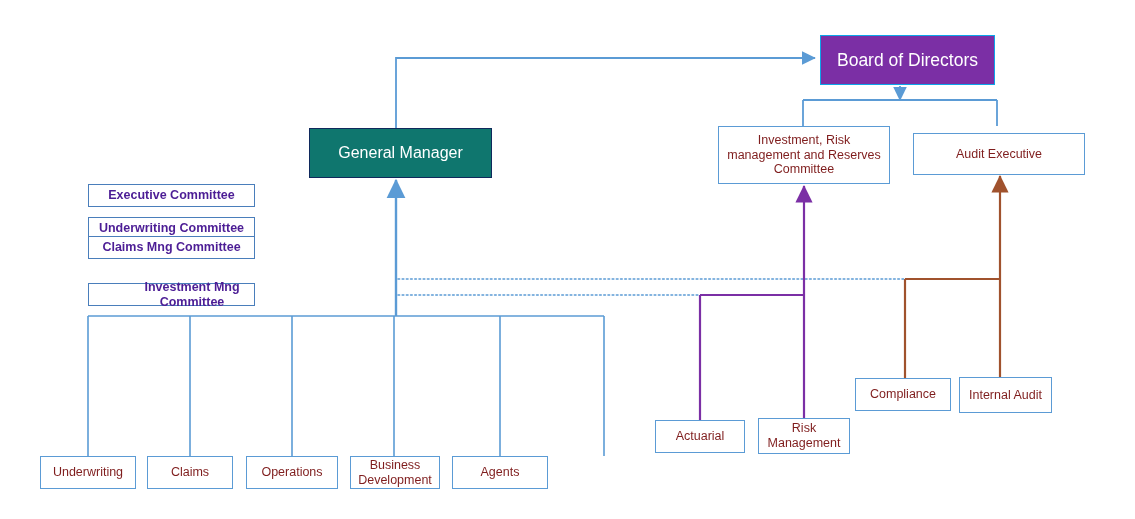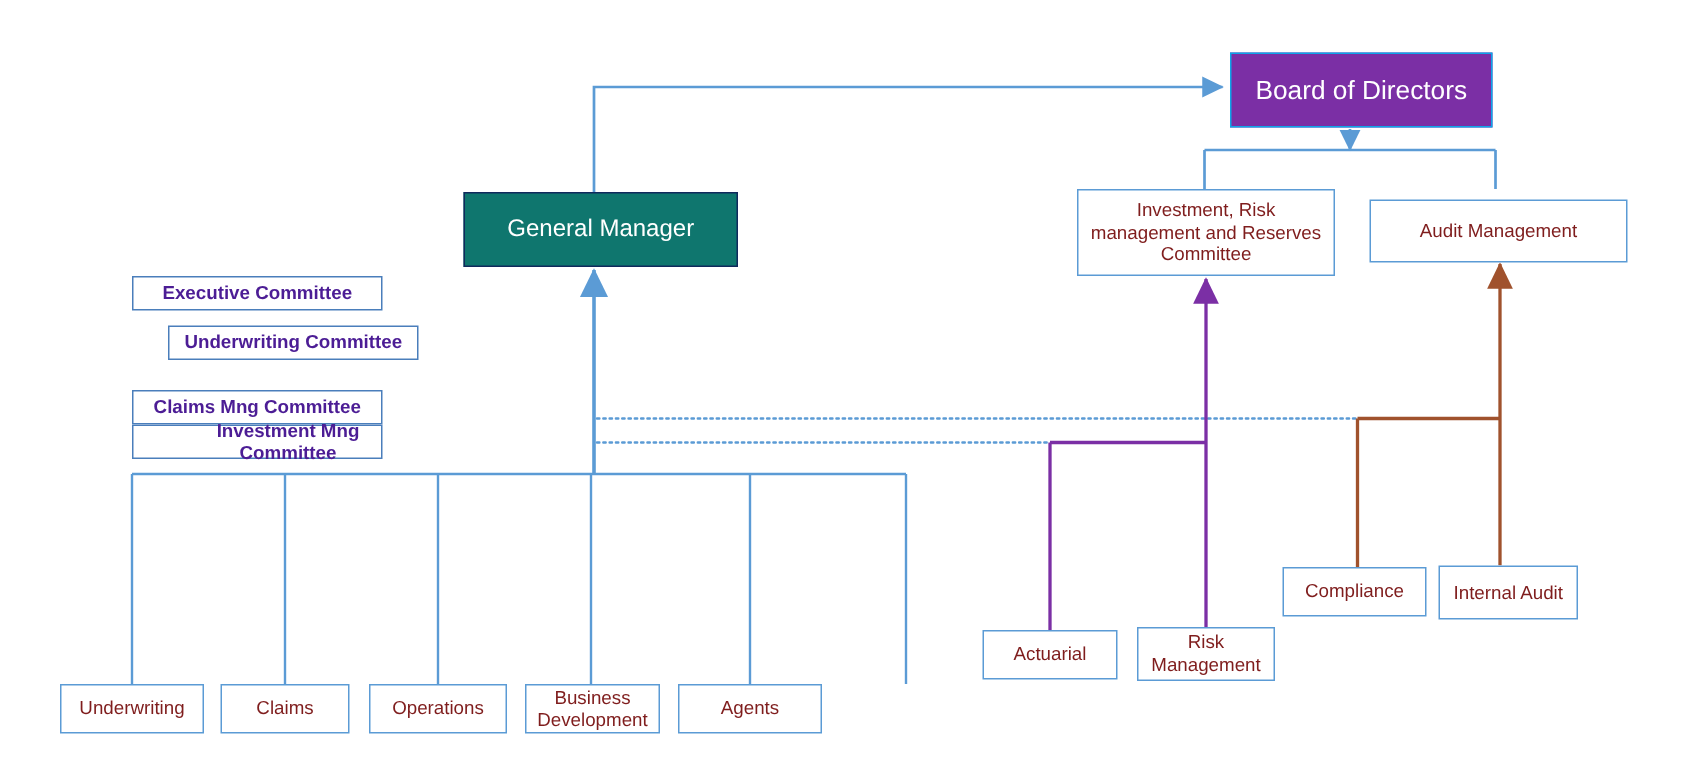--- a/index.html
+++ b/index.html
@@ -65,30 +65,30 @@
 
   <div class="node gm" style="left:309px;top:128px;width:183px;height:50px;">
     <span>General Manager</span>
   </div>
 
   <div class="node plain" style="left:718px;top:126px;width:172px;height:58px;">
     <span>Investment, Risk management and Reserves Committee</span>
   </div>
 
   <div class="node plain" style="left:913px;top:133px;width:172px;height:42px;">
-    <span>Audit Management</span>
+    <span>Audit Executive</span>
   </div>
 
   <div class="node committee" style="left:88px;top:184px;width:167px;height:23px;">
     <span>Executive Committee</span>
   </div>
-  <div class="node committee" style="left:88px;top:217px;width:167px;height:23px;margin-left:24px;">
+  <div class="node committee" style="left:88px;top:217px;width:167px;height:23px;">
     <span>Underwriting Committee</span>
   </div>
-  <div class="node committee" style="left:88px;top:260px;width:167px;height:23px;">
+  <div class="node committee" style="left:88px;top:236px;width:167px;height:23px;">
     <span>Claims Mng Committee</span>
   </div>
   <div class="node committee" style="left:88px;top:283px;width:167px;height:23px;padding-left:41px;">
     <span>Investment Mng Committee</span>
   </div>
 
   <div class="node plain" style="left:40px;top:456px;width:96px;height:33px;">
     <span>Underwriting</span>
   </div>
   <div class="node plain" style="left:147px;top:456px;width:86px;height:33px;">

